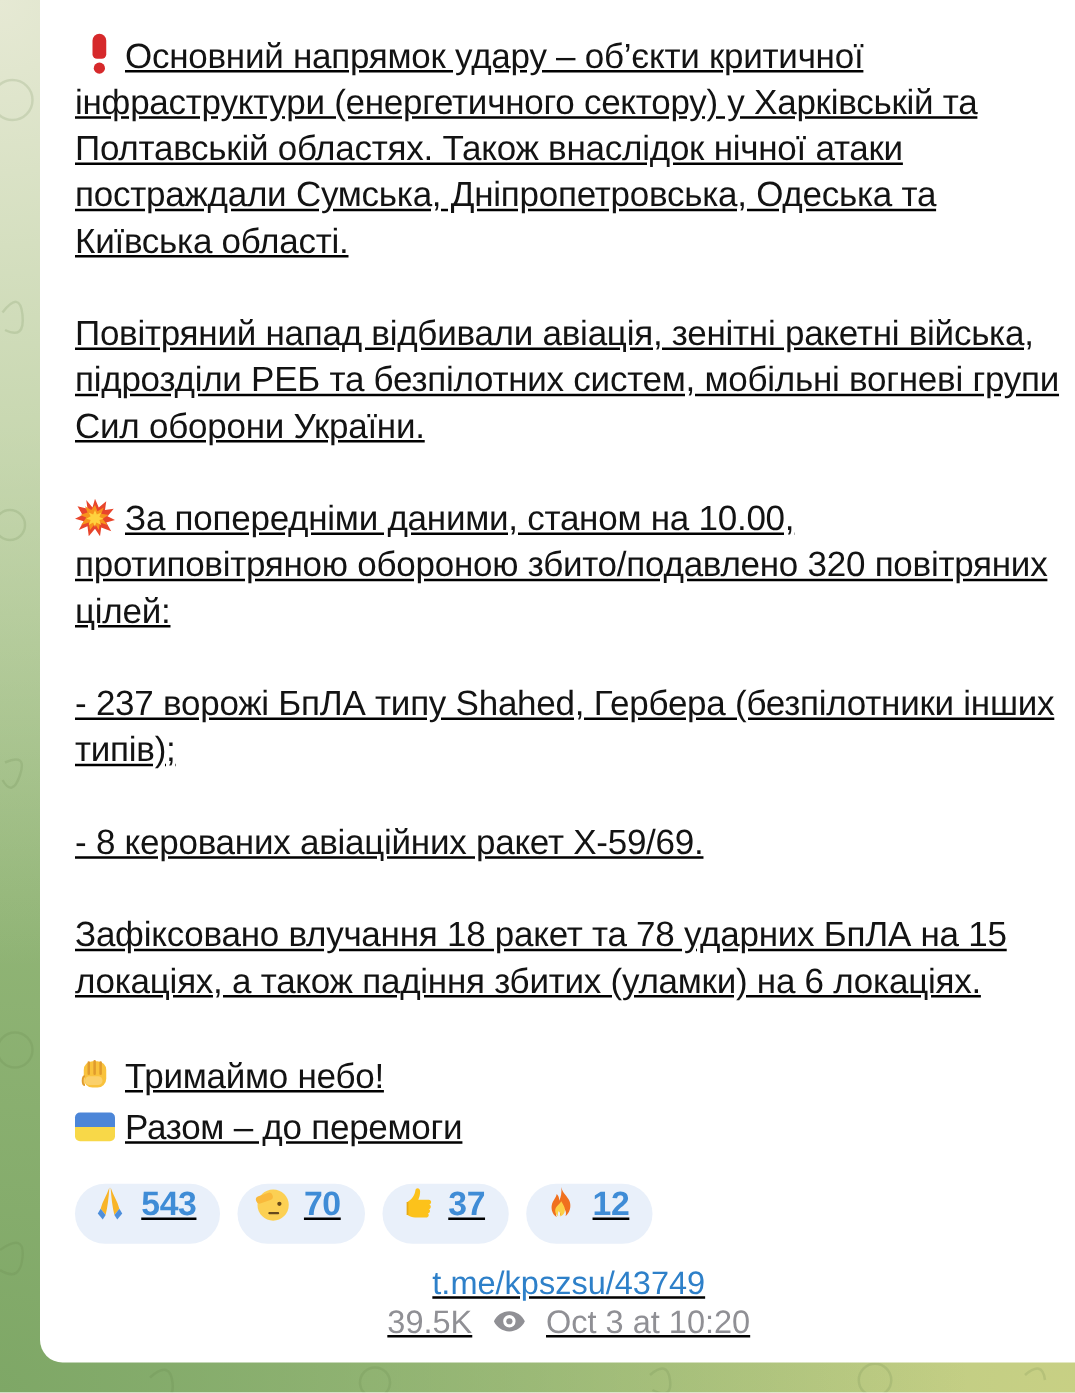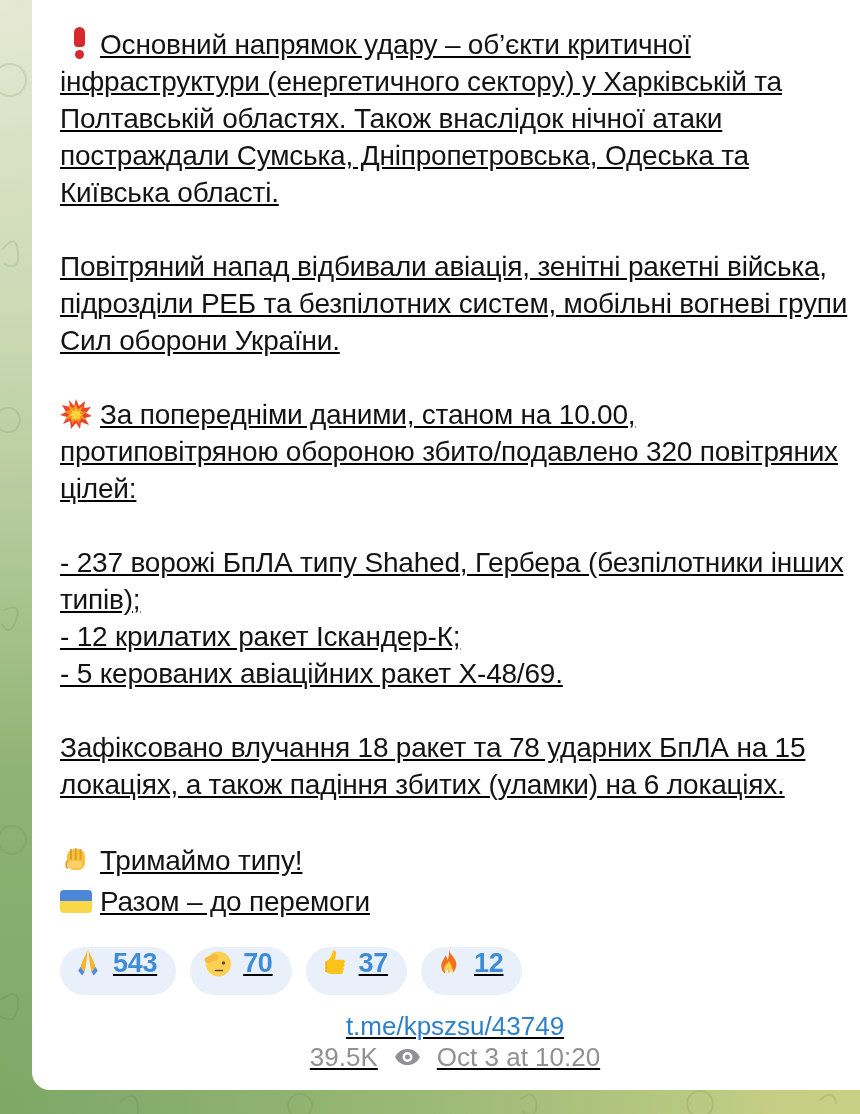--- a/index.html
+++ b/index.html
@@ -160,33 +160,33 @@
       <p><span>Повітряний напад відбивали авіація, зенітні ракетні війська, підрозділи РЕБ та безпілотних систем, мобільні вогневі групи Сил оборони України.</span></p>
 
       <p><span class="inline-emoji"><svg width="32" height="32" viewBox="0 0 32 32">
               <polygon points="16,1 19,8 25,3 24,10 31,9 26,15 32,18 25,20 29,27 21,24 20,31 16,25 11,31 10,23 3,26 7,19 0,17 6,14 2,7 10,9 9,2 14,8" fill="#e8452c"></polygon>
               <polygon points="16,6 18,11 23,8 21,13 27,14 22,17 26,22 20,20 19,26 16,21 12,26 11,20 5,22 9,16 4,14 10,12 8,7 13,10" fill="#f7941d"></polygon>
               <polygon points="16,10 17.5,13.5 21,12 19.5,15.5 23,17 19.5,18 21,22 17,20 16,23.5 14.5,20 11,22 12.5,18 9,17 12.5,15 11,12 14.5,13.5" fill="#ffd23e"></polygon>
             </svg></span><span>За попередніми даними, станом на 10.00, протиповітряною обороною збито/подавлено 320 повітряних цілей:</span></p>
 
       <p>
         <span>- 237 ворожі БпЛА типу Shahed, Гербера (безпілотники інших типів);</span><br>
-        <span>- 12 крилатих ракет Іскандер-К;</span><br>
-        <span>- 5 керованих авіаційних ракет Х-48/69.</span>
+        <br>
+        <span>- 8 керованих авіаційних ракет Х-59/69.</span>
       </p>
 
       <p><span>Зафіксовано влучання 18 ракет та 78 ударних БпЛА на 15 локаціях, а також падіння збитих (уламки) на 6 локаціях.</span></p>
 
       <p style="margin-bottom:30px;">
         <span class="closing-line"><span class="inline-emoji"><svg width="32" height="32" viewBox="0 0 32 32">
                 <rect x="7" y="5" width="18" height="21" rx="7" fill="#f9c23c"></rect>
                 <path d="M11 6 L11 15 M15.7 5 L15.7 15 M20.5 6 L20.5 15" stroke="#e09b2d" stroke-width="2" fill="none" stroke-linecap="round"></path>
                 <rect x="8" y="17" width="14" height="7" rx="3.5" fill="#fbd06a"></rect>
                 <path d="M8 17 C5.5 17 5.5 24 8 24" stroke="#e09b2d" stroke-width="1.5" fill="#fbd06a"></path>
-              </svg></span><span>Тримаймо типу!</span></span><br>
+              </svg></span><span>Тримаймо небо!</span></span><br>
         <span class="closing-line"><span class="flag-emoji"></span><span>Разом – до перемоги</span></span>
       </p>
 
     </div>
 
     <div class="reactions">
 
       <button class="reaction-pill">
         <span>
             <svg width="30" height="30" viewBox="0 0 30 30">

